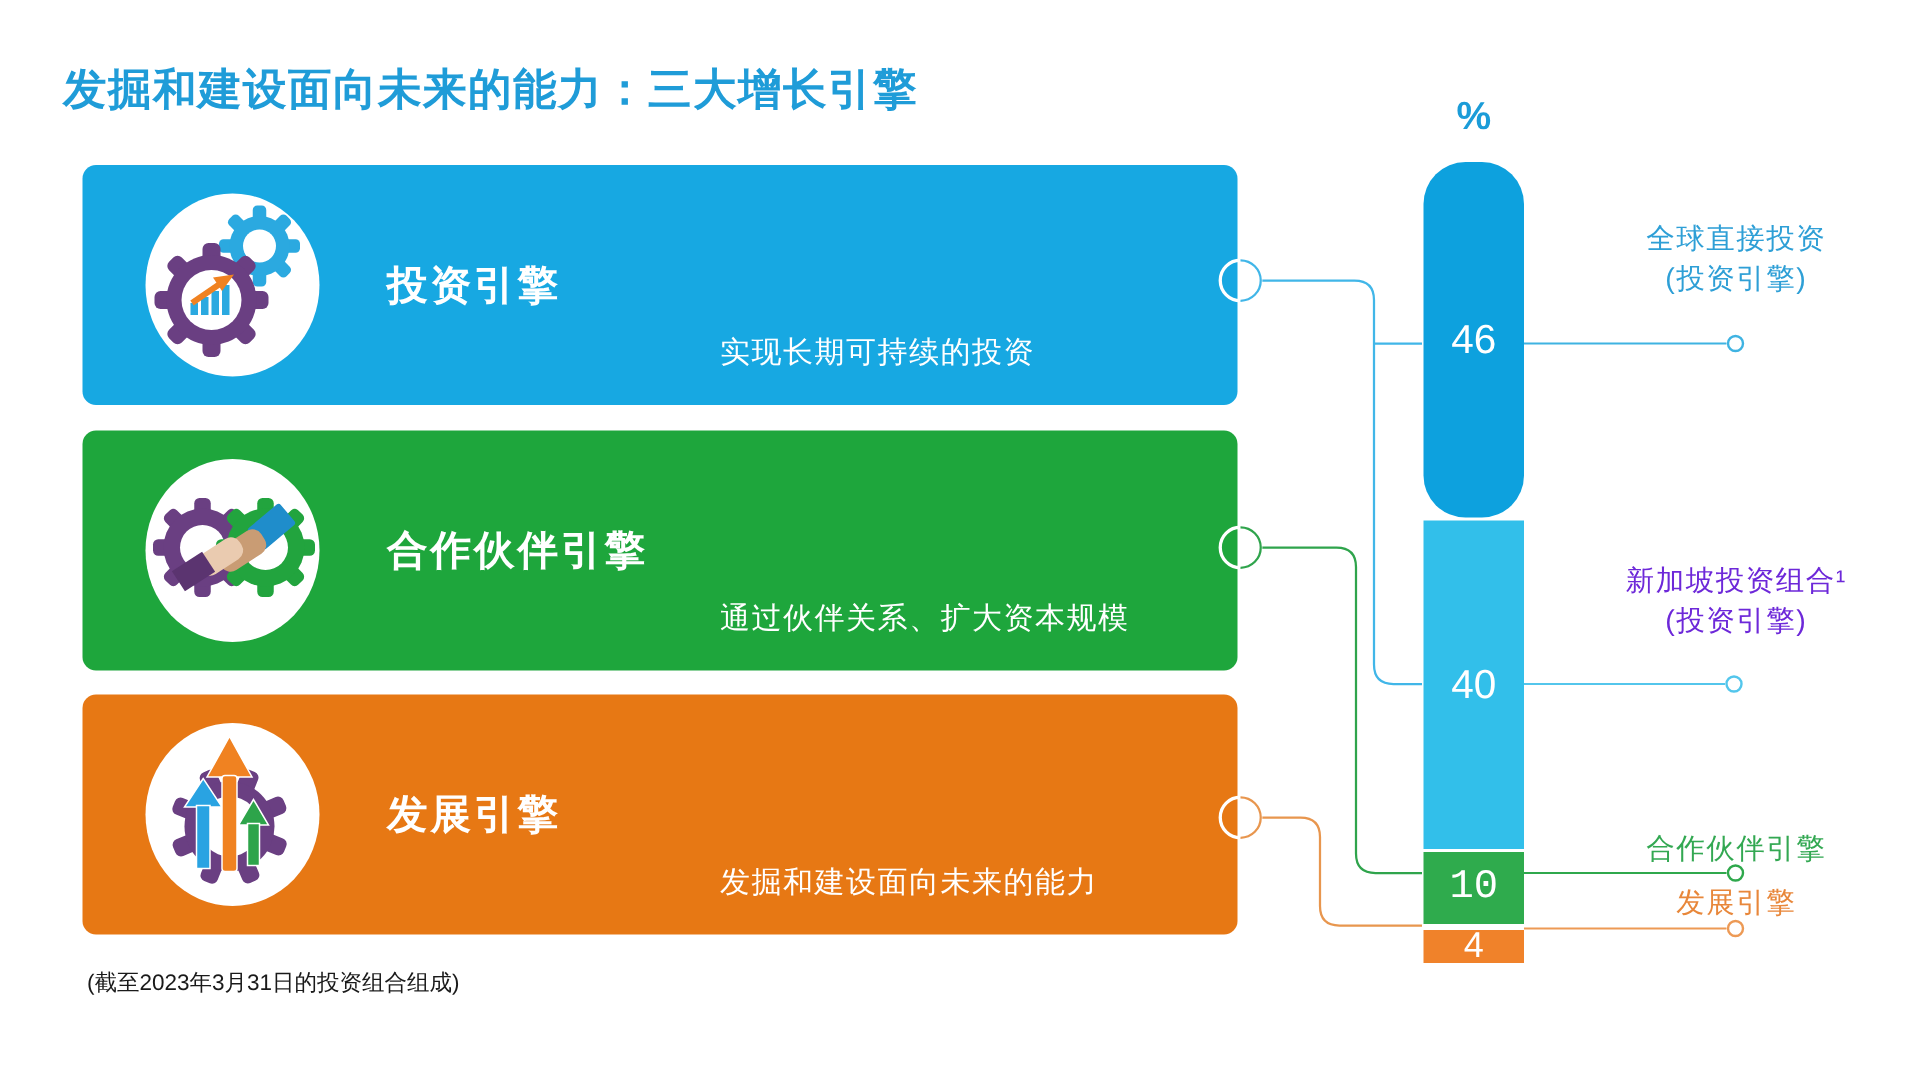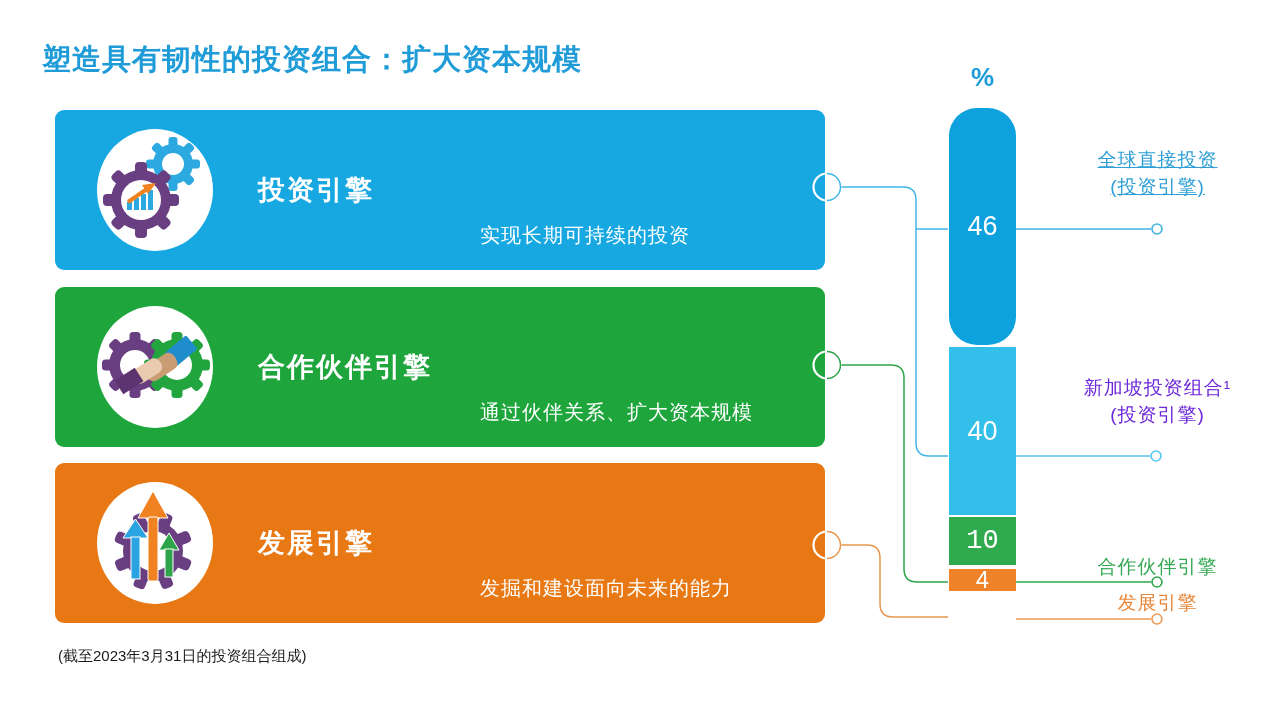--- a/index.html
+++ b/index.html
@@ -29,21 +29,21 @@
   .axis-unit{
     position:absolute; left:949px; top:62px; width:67px; text-align:center;
     font-size:26px; font-weight:bold;
   }
   .bar{position:absolute; left:949px; top:108px; width:67px;}
   .seg{
     display:flex; align-items:center; justify-content:center;
     color:#fff; font-size:27px;
   }
   .seg-0{height:237px; margin-bottom:2px;}
-  .seg-1{height:168px; margin-bottom:2px;}
+  .seg-1{height:219px; margin-bottom:2px;}
   .seg-2{height:48px;  margin-bottom:4px;}
   .seg-3{height:22px; font-size:24px; line-height:22px;}
   
   .rlabel{
     position:absolute; left:1075px; width:165px; text-align:center;
     font-size:19px; line-height:27px; letter-spacing:1px;
   }
   .rlabel-0{top:146px;} .rlabel-1{top:374px;} .rlabel-2{top:553px;} .rlabel-3{top:589px;}
   
   .overlay{position:absolute; left:0; top:0; width:1280px; height:720px; pointer-events:none;}
@@ -51,21 +51,21 @@
   .footnotes{
     position:absolute; left:58px; top:645px; color:#1a1a1a;
     font-size:15px; line-height:21px;
   }
 </style>
 </head>
 <body>
 
 <div class="slide">
 
-  <h1 class="page-title" style="color: rgb(31, 156, 216);">塑造具有韧性的投资组合：扩大资本规模</h1>
+  <h1 class="page-title" style="color: rgb(31, 156, 216);">发掘和建设面向未来的能力：三大增长引擎</h1>
 
   <div class="card card-0" style="background: rgb(23, 168, 226);">
     <div class="icon-wrap">
       <svg viewBox="0 0 120 124" width="120" height="124">
         <ellipse cx="60" cy="62" rx="58" ry="61" fill="#fff"></ellipse>
         <g transform="translate(78,36)">
           <g fill="#2BA9E0">
             <rect x="-4.5" y="-27" width="9" height="12" rx="3"></rect>
             <rect x="-4.5" y="-27" width="9" height="12" rx="3" transform="rotate(45)"></rect>
             <rect x="-4.5" y="-27" width="9" height="12" rx="3" transform="rotate(90)"></rect>
@@ -206,21 +206,21 @@
       <span>40</span>
     </div>
     <div class="seg seg-2" style="background: rgb(47, 171, 77); font-family: Liberation Mono, monospace;">
       <span>10</span>
     </div>
     <div class="seg seg-3" style="background: rgb(240, 130, 42);">
       <span>4</span>
     </div>
   </div>
 
-  <div class="rlabel rlabel-0" style="color: rgb(46, 159, 214); text-decoration: underline;">
+  <div class="rlabel rlabel-0" style="color: rgb(46, 159, 214);">
     <div>全球直接投资</div>
     <div>(投资引擎)</div>
   </div>
   <div class="rlabel rlabel-1" style="color: #6d28d9;">
     <div>新加坡投资组合¹</div>
     <div>(投资引擎)</div>
   </div>
   <div class="rlabel rlabel-2" style="color: rgb(51, 168, 82);">
     <div>合作伙伴引擎</div>
   </div>

